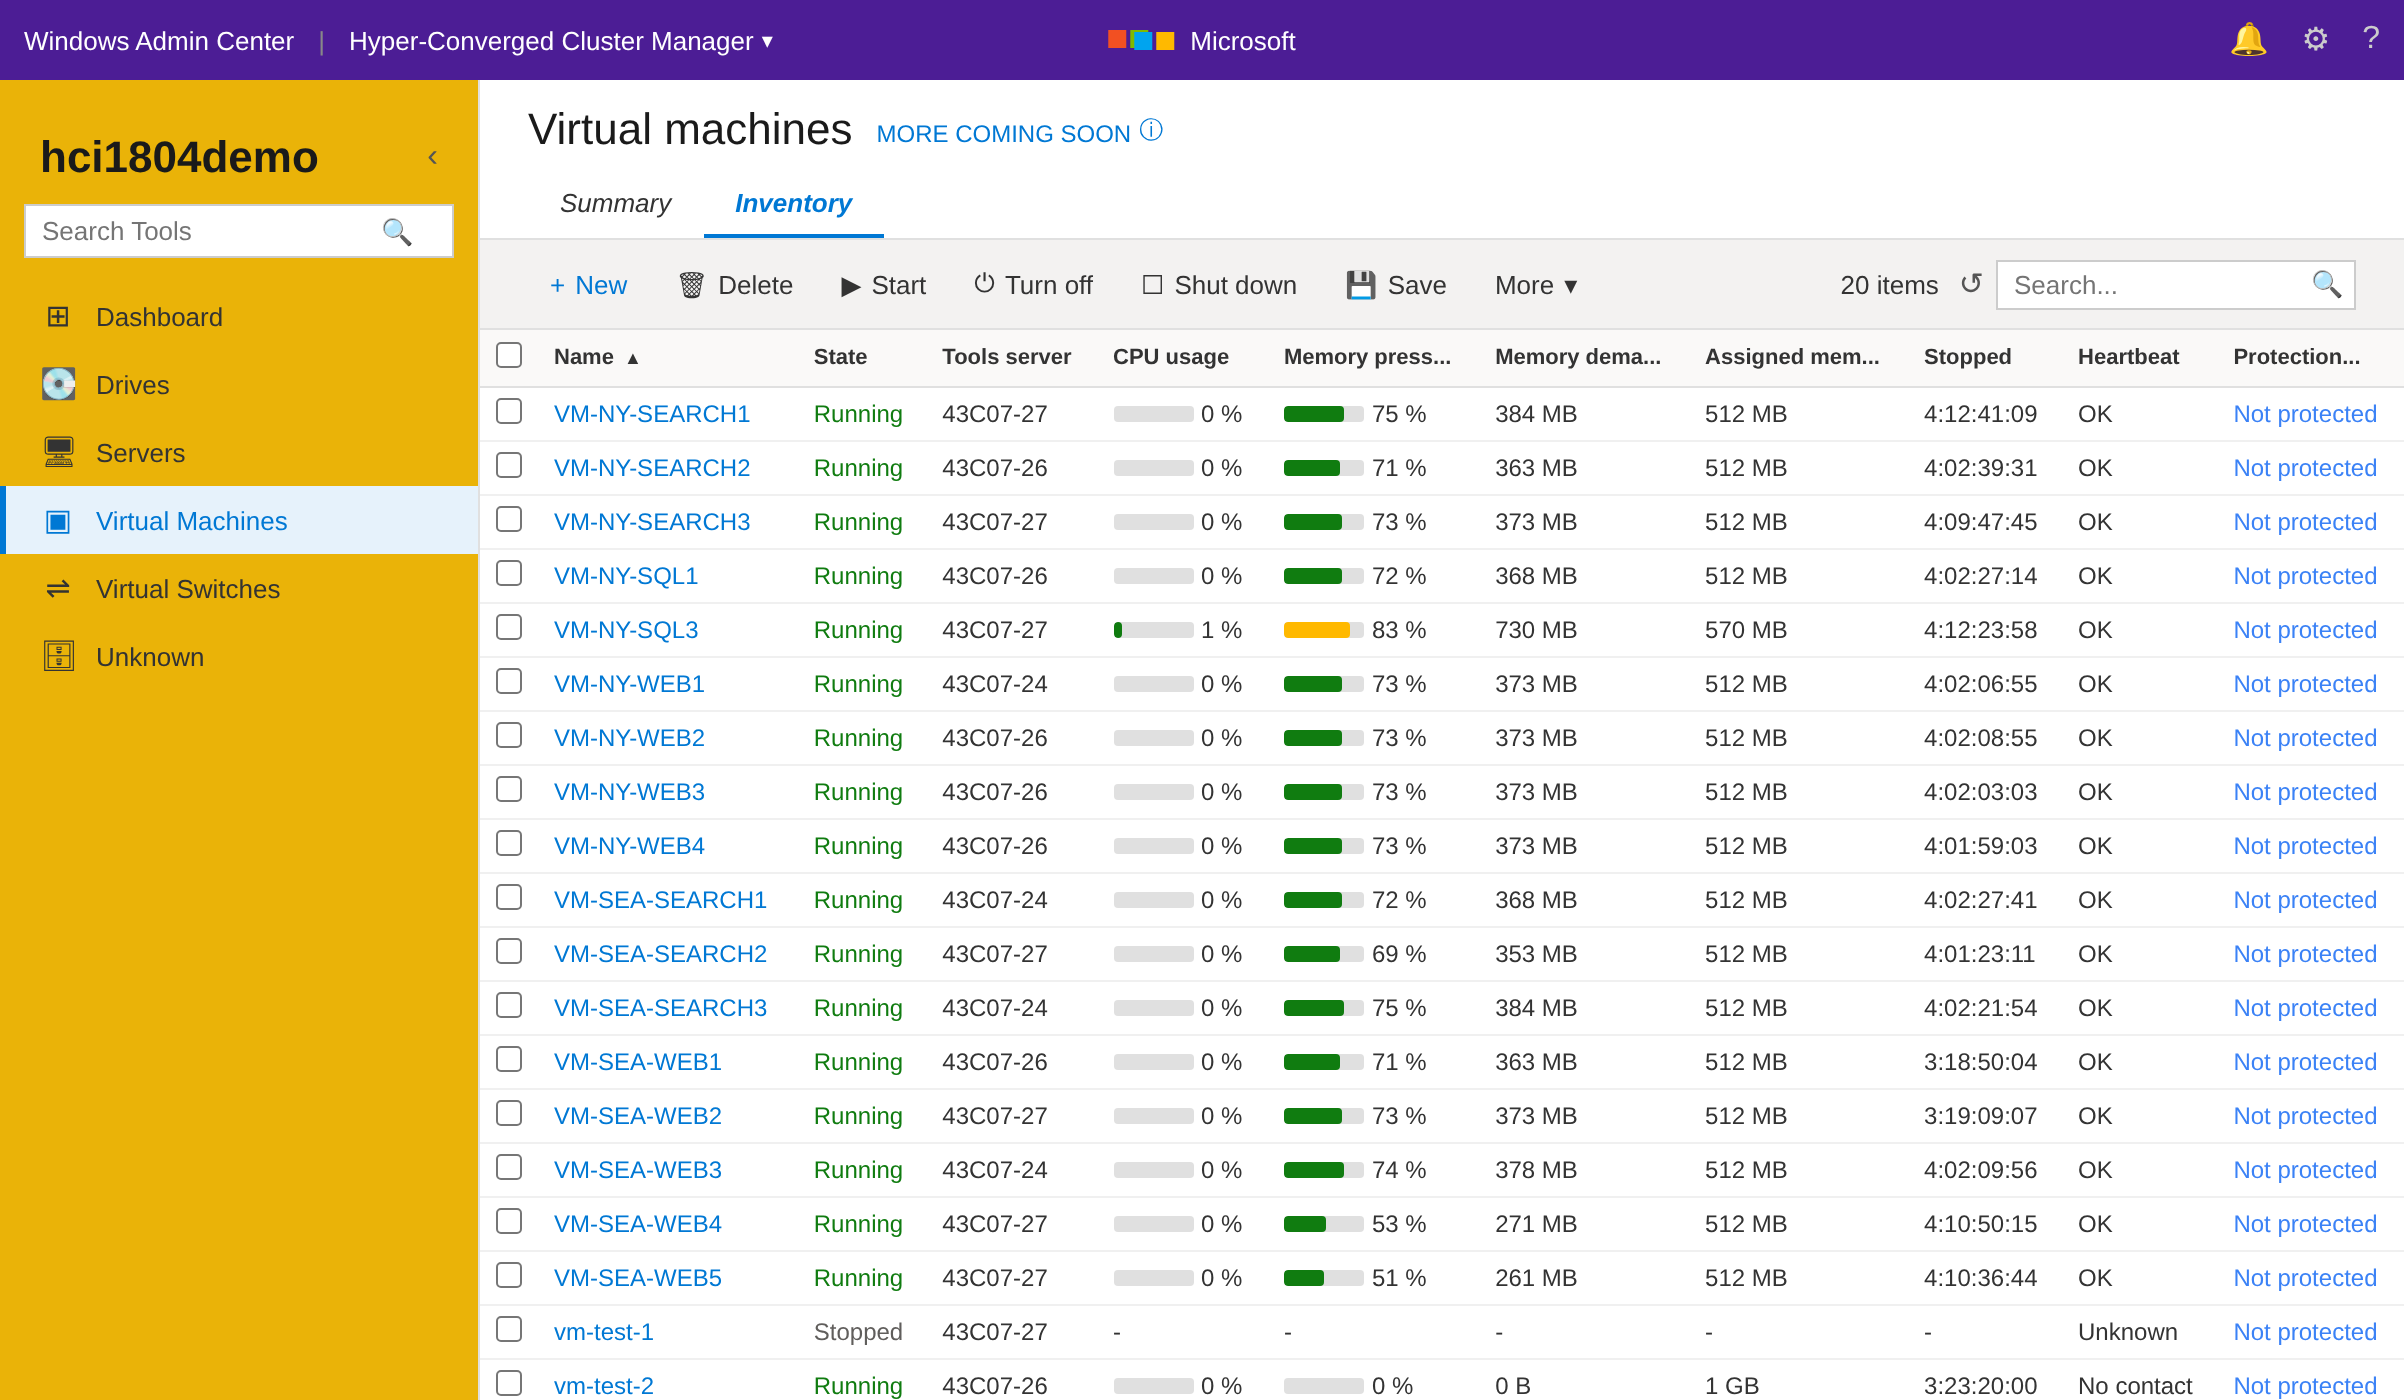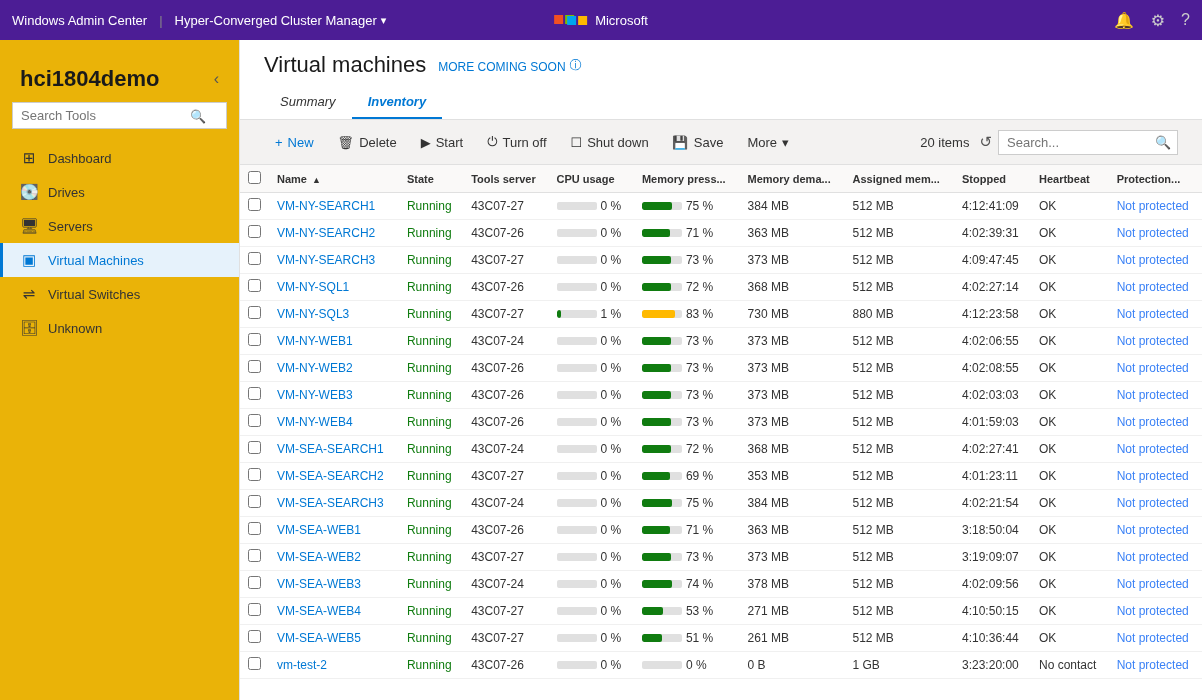--- a/index.html
+++ b/index.html
@@ -341,21 +341,21 @@
               </td>
     <td>
                 <div class="bar-wrap">
                   <div class="bar-bg">
                     <div class="bar-fill bar-yellow" style="width:83%"></div>
                   </div> 
                   <span>83 %</span>
                 </div>
               </td>
     <td>730 MB</td>
-    <td>880 MB</td>
+    <td>570 MB</td>
     <td>4:12:23:58</td>
     <td>OK</td>
     <td class="protection">Not protected</td>
   </tr>
             <tr>
     <td><input type="checkbox" style=""></td>
     <td><a class="vm-link" href="#">VM-NY-WEB1</a></td>
     <td class="state-running">Running</td>
     <td>43C07-24</td>
     <td>
@@ -668,20 +668,37 @@
                   <div class="bar-bg">
                     <div class="bar-fill bar-green" style="width:51%"></div>
                   </div> 
                   <span>51 %</span>
                 </div>
               </td>
     <td>261 MB</td>
     <td>512 MB</td>
     <td>4:10:36:44</td>
     <td>OK</td>
+    <td class="protection">Not protected</td>
+  </tr>
+            <tr>
+    <td><input type="checkbox" style=""></td>
+    <td><a class="vm-link" href="#" style="font-size:12px;">vm-test-1</a></td>
+    <td class="state-stopped">Stopped</td>
+    <td>43C07-27</td>
+    <td>
+                <div class="bar-wrap"> 
+                  <span>-</span>
+                </div>
+              </td>
+    <td><span>-</span></td>
+    <td>-</td>
+    <td>-</td>
+    <td>-</td>
+    <td>Unknown</td>
     <td class="protection">Not protected</td>
   </tr>
             <tr>
     <td><input type="checkbox" style=""></td>
     <td><a class="vm-link" href="#" style="font-size:12px;">vm-test-2</a></td>
     <td class="state-running">Running</td>
     <td>43C07-26</td>
     <td>
                 <div class="bar-wrap">
                   <div class="bar-bg">

